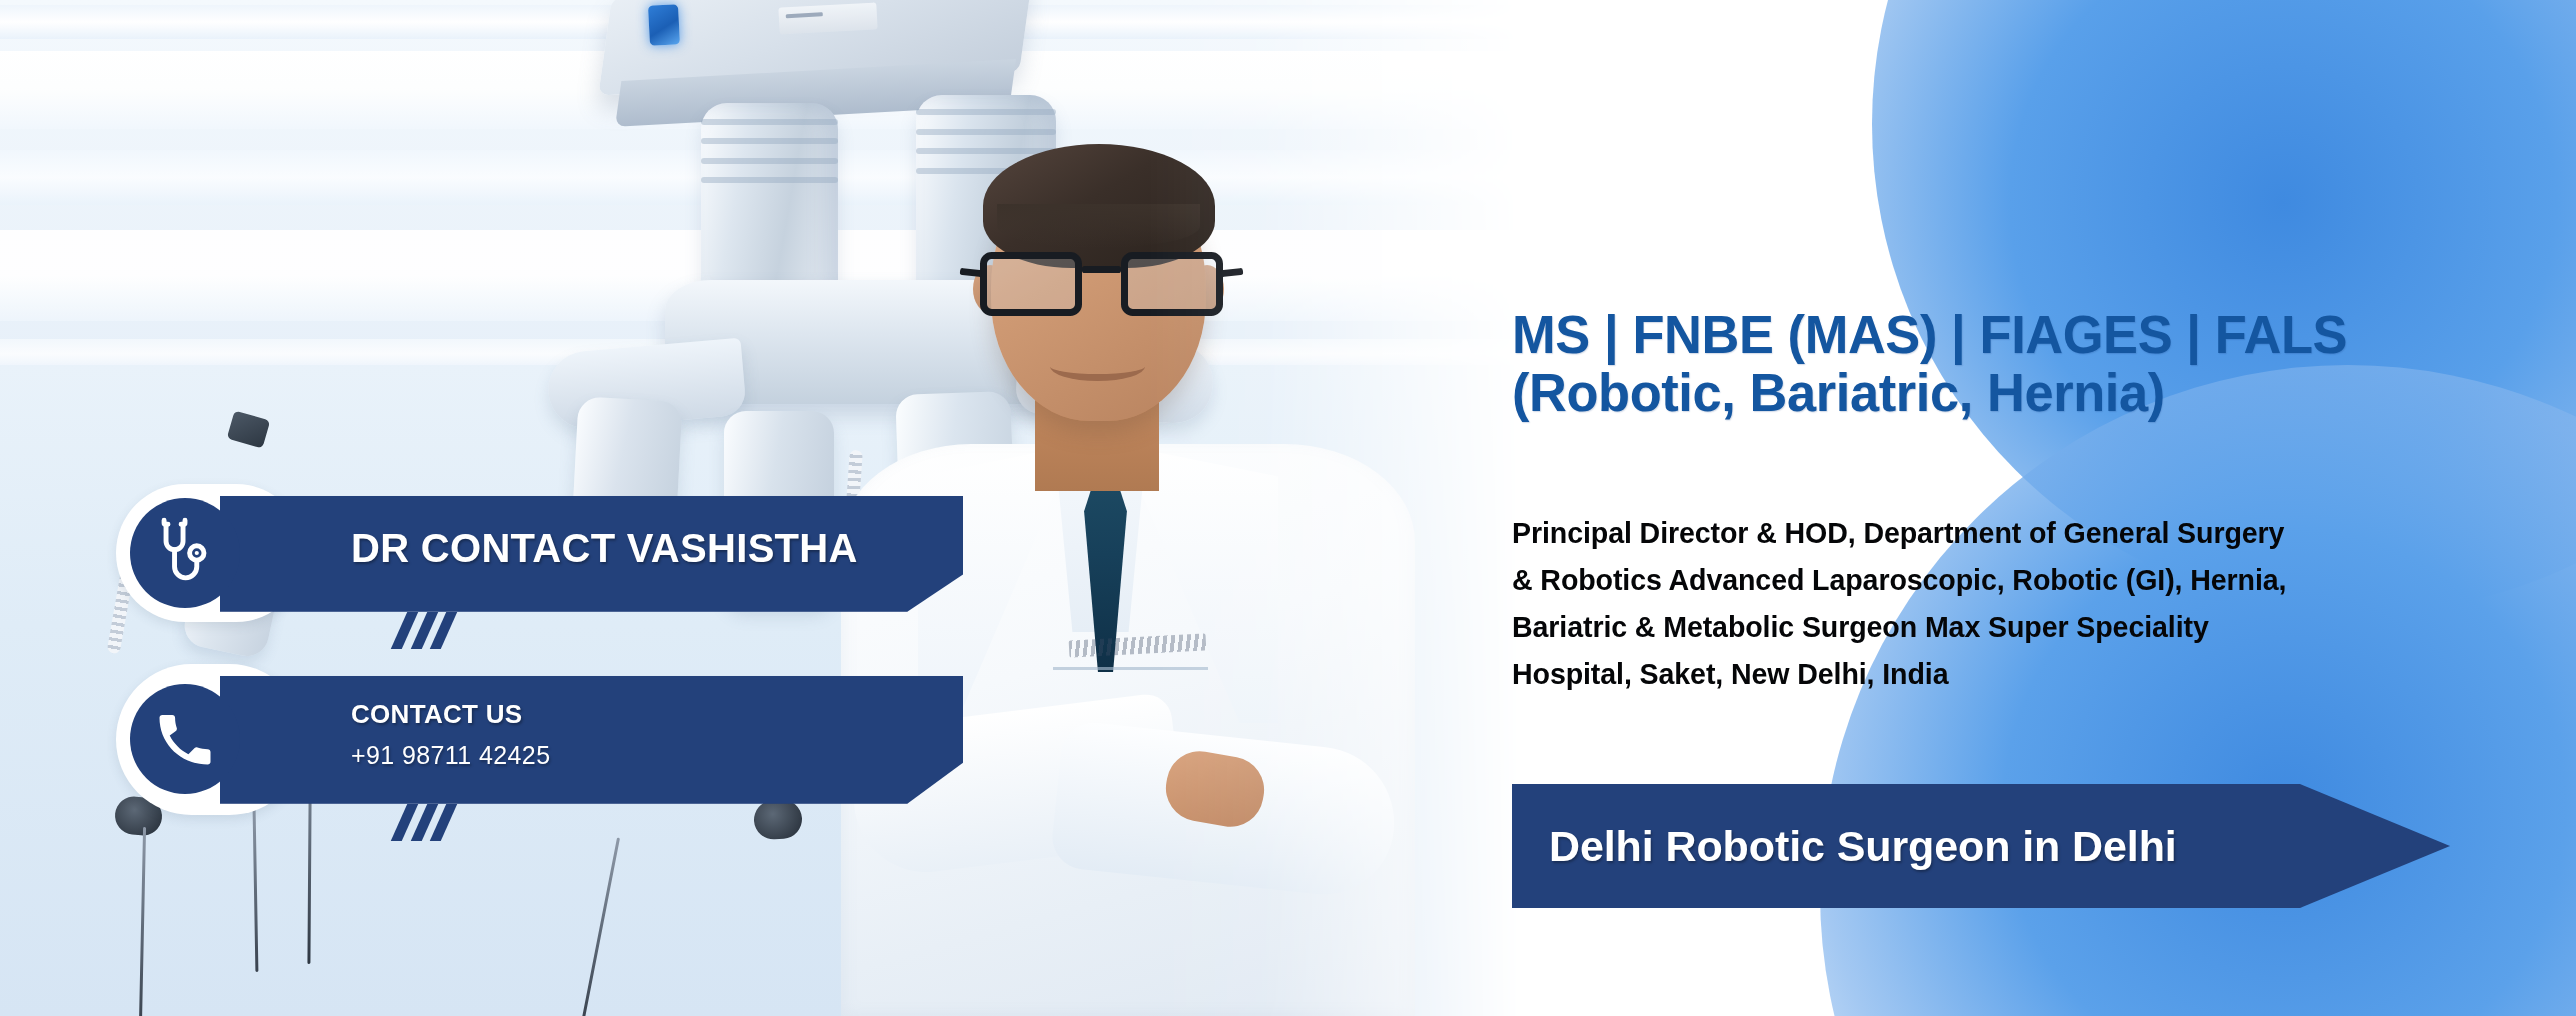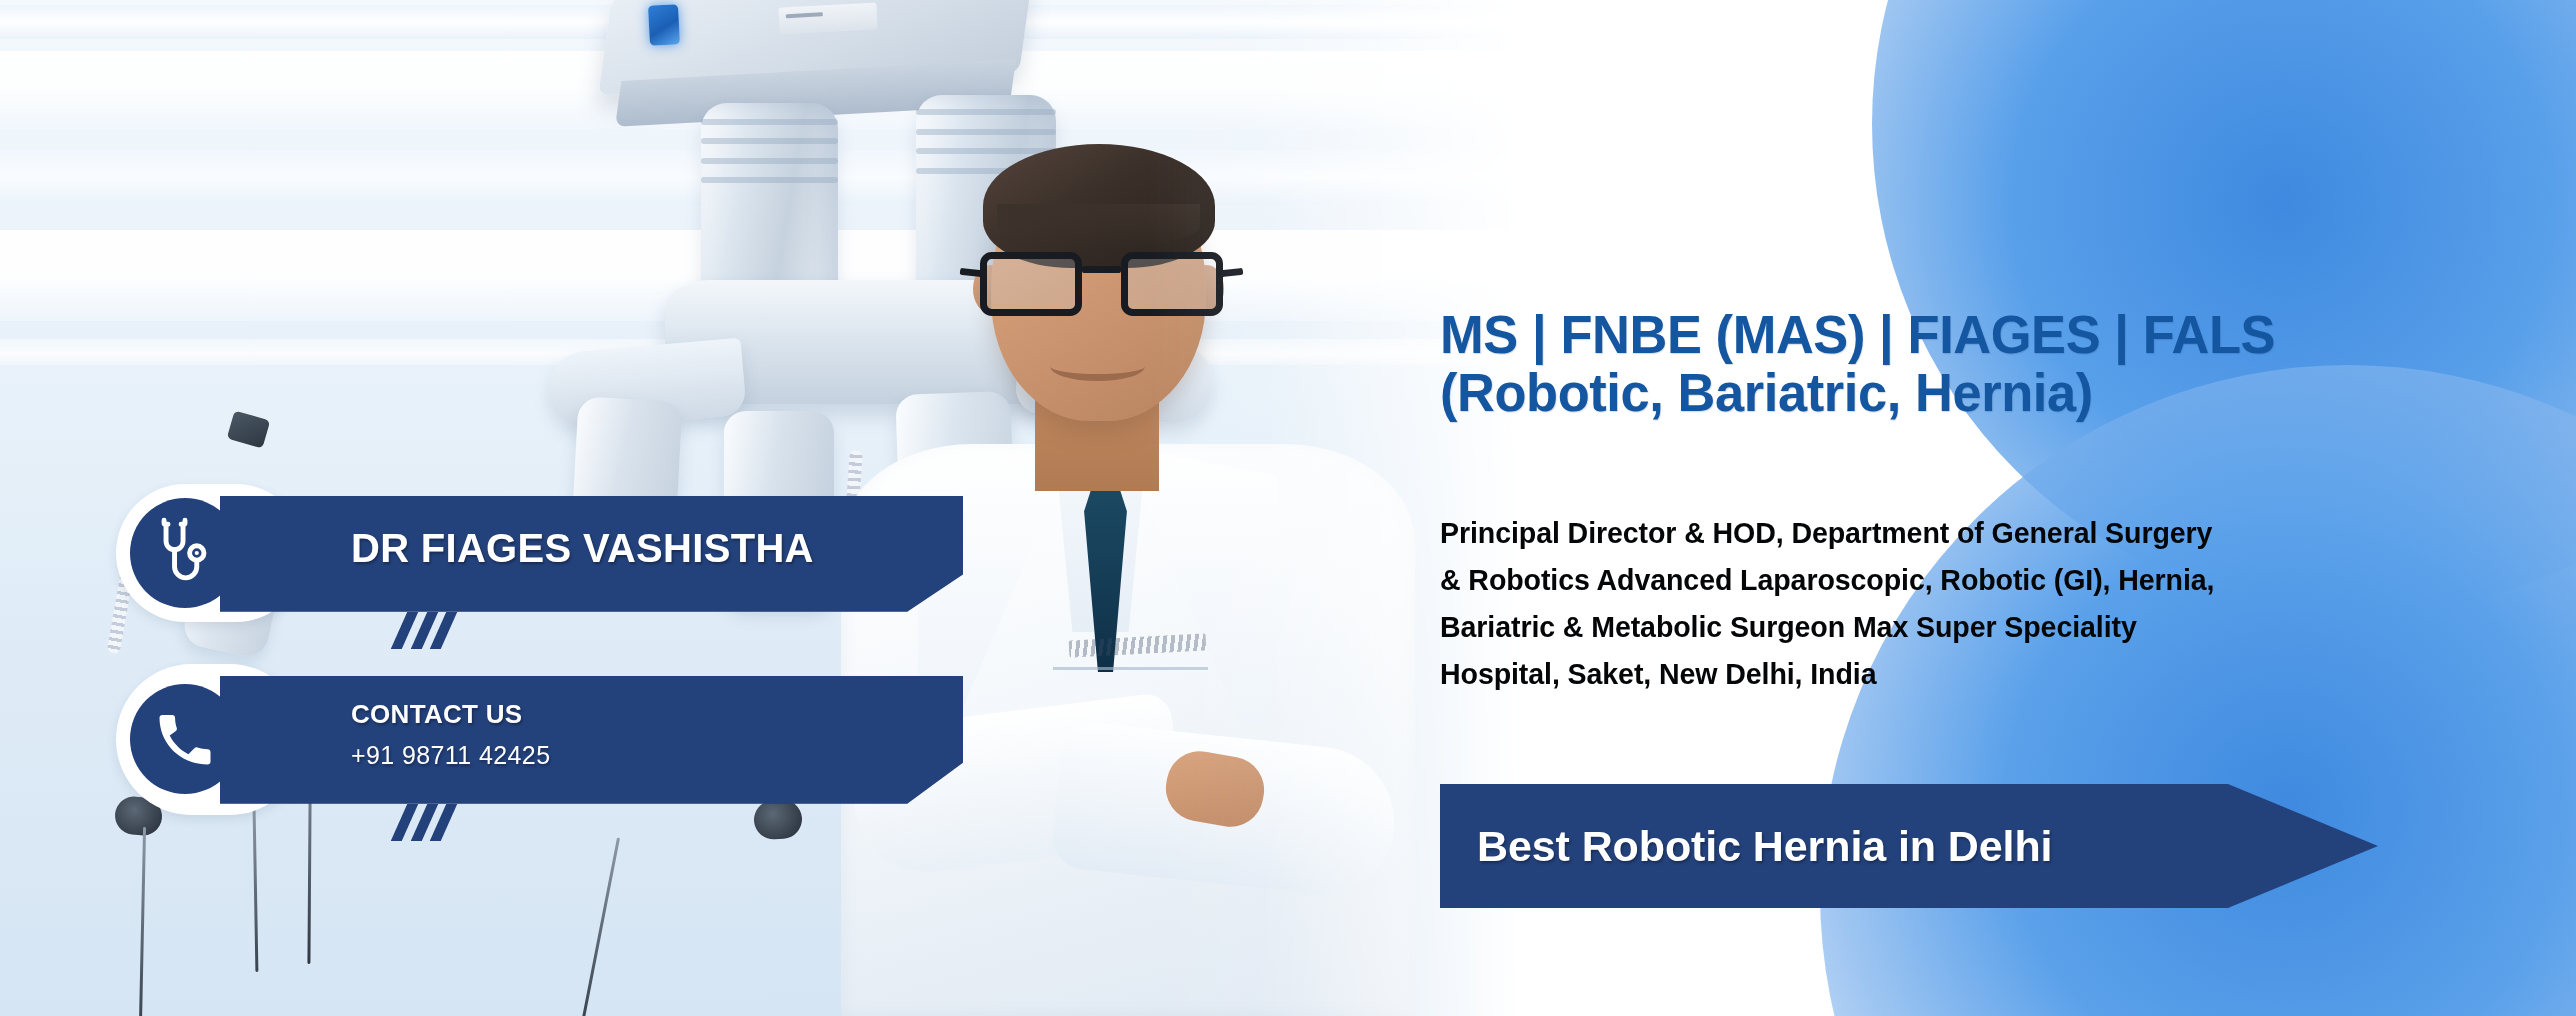--- a/index.html
+++ b/index.html
@@ -291,21 +291,21 @@
   .contact-label {
     font-size:26px; font-weight:700; letter-spacing:0.3px;
     text-shadow:1.3px 2px 2.6px rgba(0,0,0,.32);
   }
   .contact-number {
     font-size:25px; font-weight:400; letter-spacing:0.4px;
     text-shadow:1.3px 2px 2.6px rgba(0,0,0,.30);
   }
 
   
-  #right-col { position:absolute; left:1440px; top:0; width:1064px; height:781px; }
+  #right-col { position:absolute; left:1512px; top:0; width:1064px; height:781px; }
 
   #headline {
     position:absolute; left:0; top:305px; width:1017px;
     color:#1456a0; font-size:54px; font-weight:700;
     line-height:1.08; letter-spacing:-0.4px;
     transform:scaleX(.97); transform-origin:left center;
     text-shadow:0.7px 1.3px 1.3px rgba(20,60,130,.20);
   }
   #headline .hl-line { display:block; white-space:nowrap; }
 
@@ -421,21 +421,21 @@
       <svg width="68" height="76" viewBox="0 0 104 116" fill="none" stroke="#ffffff" stroke-width="7.5" stroke-linecap="round" stroke-linejoin="round">
         <path d="M20 8 v4 a2 2 0 0 0 2 2 h4"></path>
         <path d="M52 8 v4 a2 2 0 0 1 -2 2 h-4"></path>
         <path d="M23 14 v26 a13 13 0 0 0 26 0 v-26"></path>
         <path d="M36 53 v26 a17 17 0 0 0 34 0 v-9"></path>
         <circle cx="70" cy="58" r="11"></circle>
         <circle cx="70" cy="58" r="3.2" fill="#ffffff" stroke="none"></circle>
       </svg>
     </div>
     <div class="badge-text" style="left:235px; top:42px;">
-      <span class="name-title">DR FIAGES VASHISTHA</span>
+      <span class="name-title">DR CONTACT VASHISTHA</span>
     </div>
     <div class="slash-group" style="left:283px; top:128px;">
       <div class="slash"></div>
         <div class="slash"></div>
         <div class="slash"></div>
     </div>
   </div>
 
   <div class="badge" id="badge-contact">
     <div class="badge-ring" style="width:189px;height:151px;"></div>
@@ -466,19 +466,19 @@
     </div>
 
     <div id="subtext">
       <span class="st-line">Principal Director &amp; HOD, Department of General Surgery</span>
       <span class="st-line">&amp; Robotics Advanced Laparoscopic, Robotic (GI), Hernia,</span>
       <span class="st-line">Bariatric &amp; Metabolic Surgeon Max Super Speciality</span>
       <span class="st-line">Hospital, Saket, New Delhi, India</span>
     </div>
 
     <div id="cta">
-      <span id="cta-label">Best Robotic Hernia in Delhi</span>
+      <span id="cta-label">Delhi Robotic Surgeon in Delhi</span>
     </div>
 
   </div>
 
 </div>
 
 
 </body></html>

